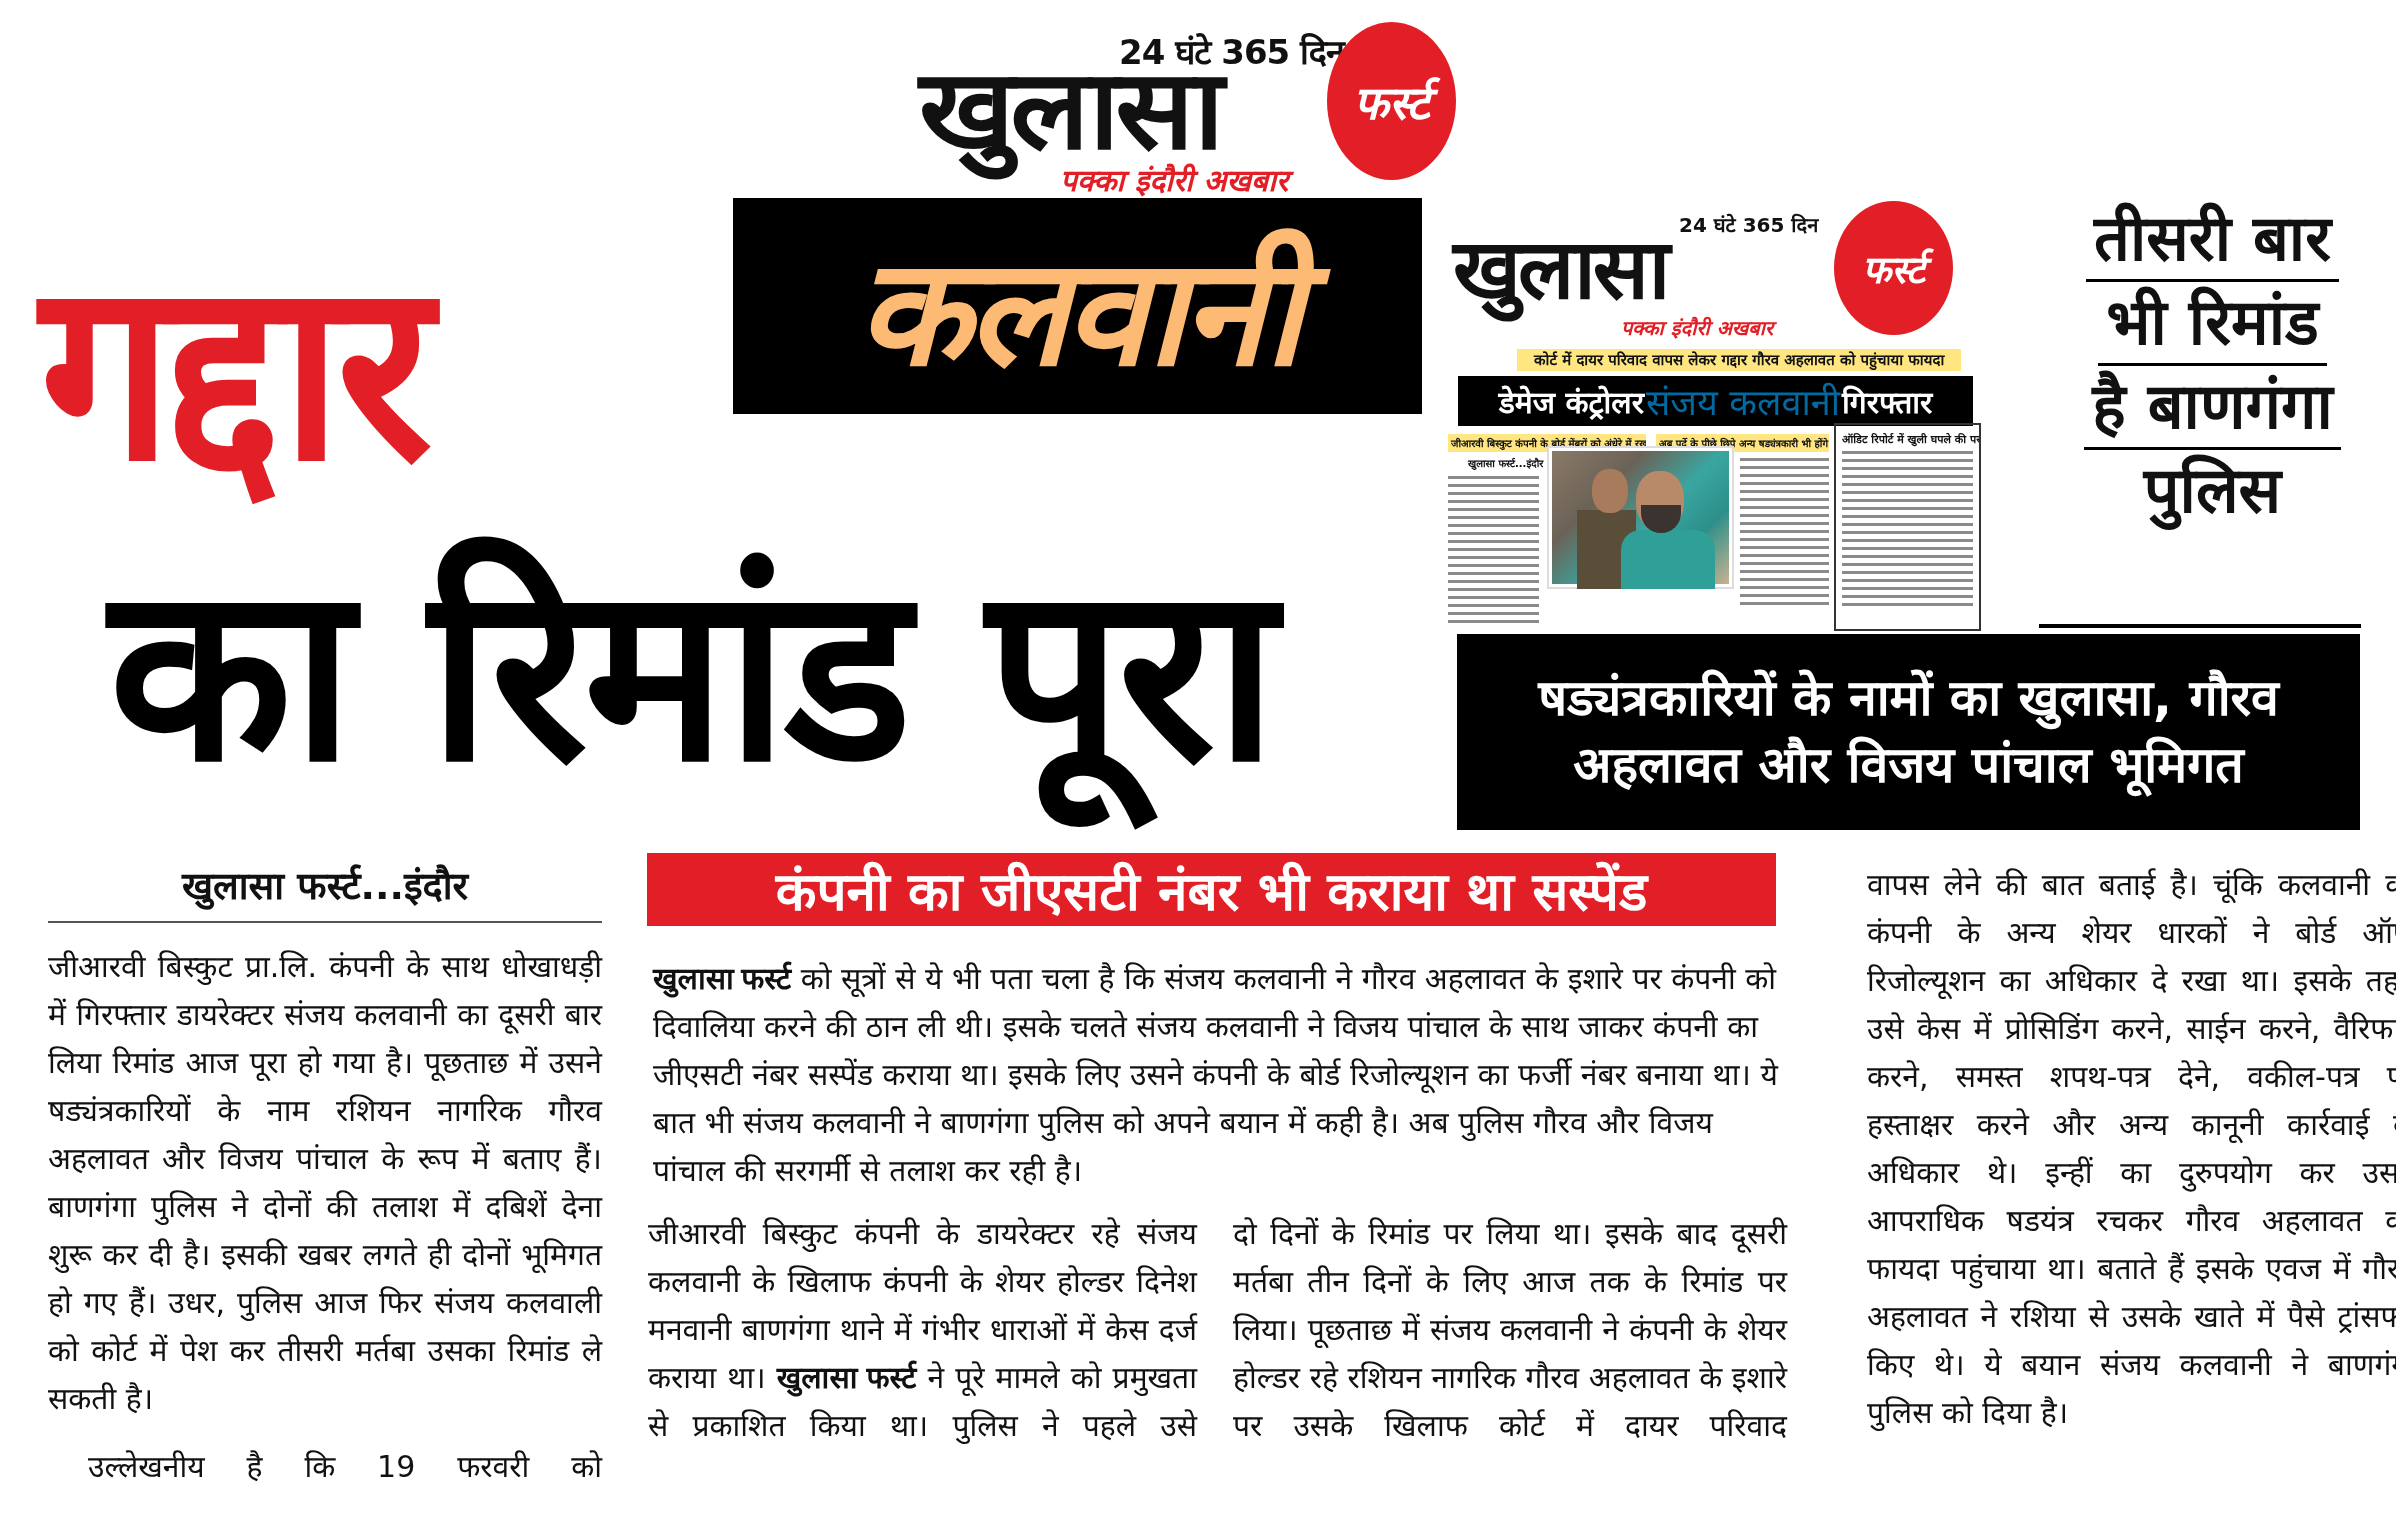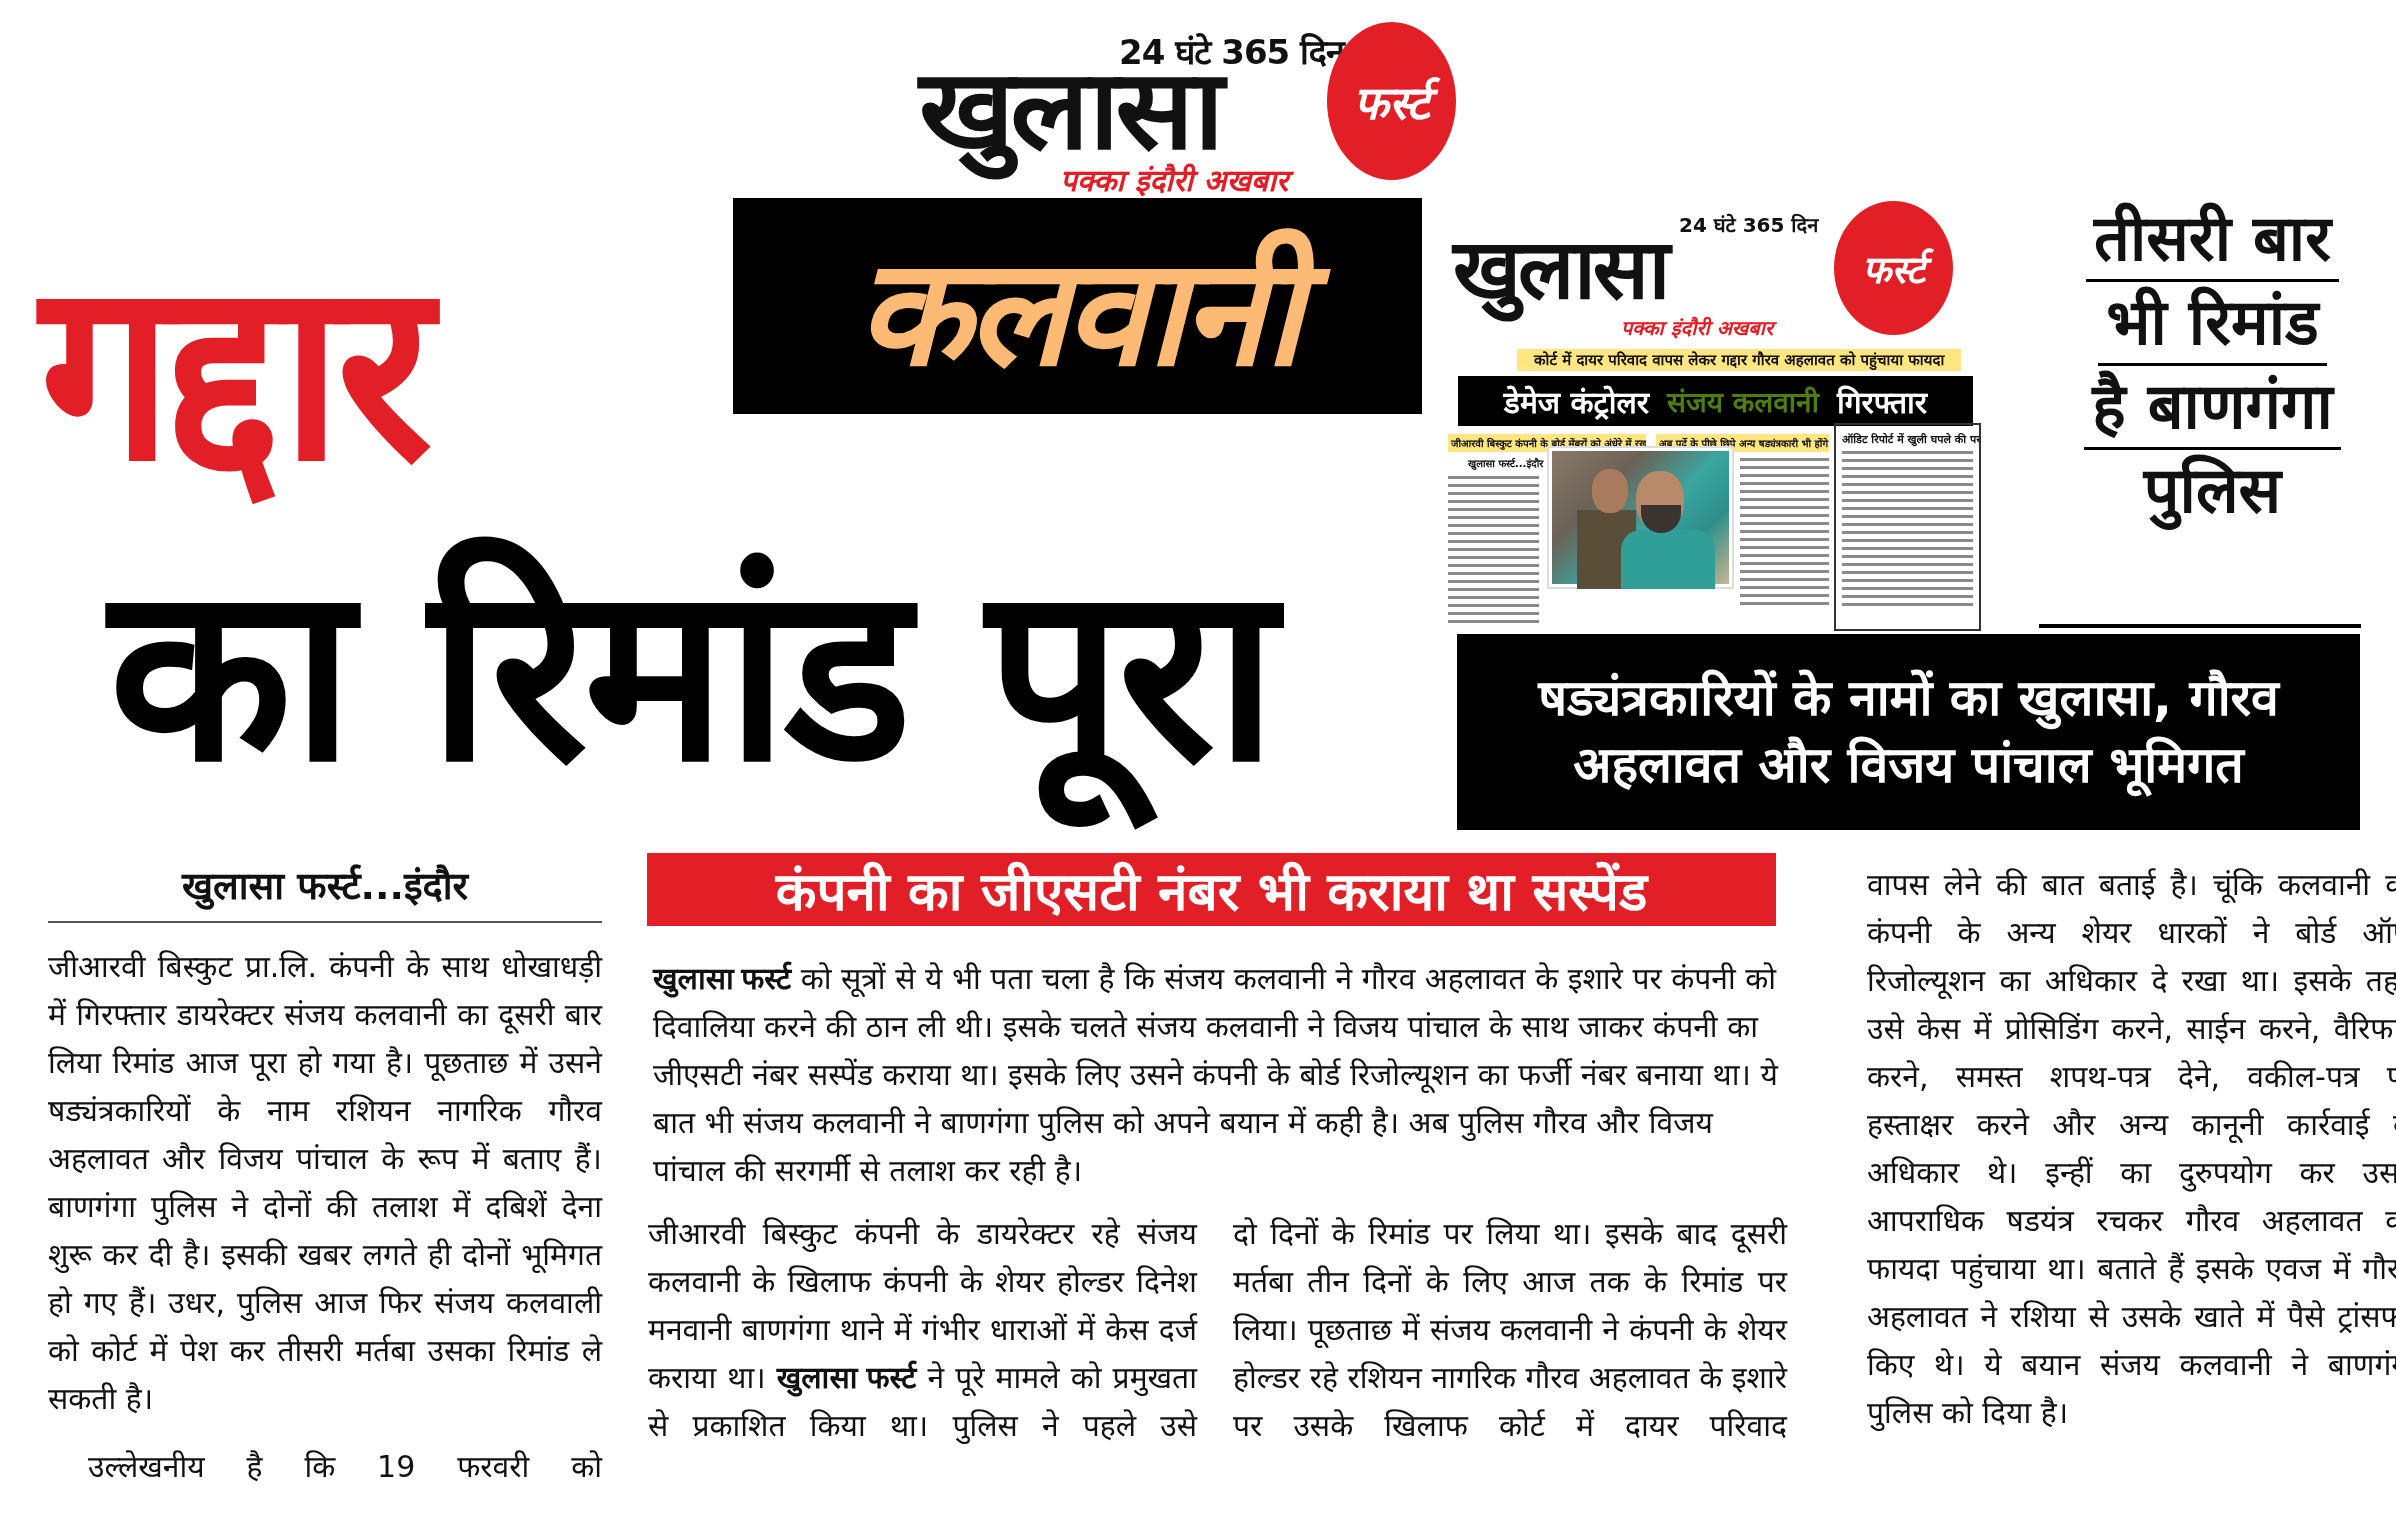--- a/index.html
+++ b/index.html
@@ -23,23 +23,23 @@
   .hl-line2 { left: 109px; top: 525px; width: 1317px; height: 327px; font-weight: 900; font-size: 243px; line-height: 297px; color: #000; letter-spacing: -4px; white-space: nowrap; transform: scaleX(0.98); transform-origin: left; }
 
   
   .thumb { left: 1438px; top: 193px; width: 564px; height: 455px; background: #fff; }
   .thumb-mh-tagline { position: absolute; left: 241px; top: 18px; font-weight: 900; font-size: 20px; color: #111; }
   .thumb-mh-name { position: absolute; left: 15px; top: 35px; font-weight: 900; font-size: 83px; line-height: 1; letter-spacing: -3px; color: #111; }
   .thumb-mh-sub { position: absolute; left: 183px; top: 121px; font-weight: 700; font-style: italic; font-size: 20px; color: #e21f26; }
   .thumb-circle { position: absolute; left: 396px; top: 8px; width: 119px; height: 134px; border-radius: 50%; background: #e21f26; display:flex; align-items:center; justify-content:center; }
   .thumb-circle span { color: #fff; font-size: 38px; font-weight: 700; font-style: italic; }
   .thumb-kicker { position: absolute; left: 79px; top: 156px; height: 22px; padding: 0 17px; background: #ffe680; font-size: 15px; font-weight: 700; color: #111; white-space: nowrap; }
-  .thumb-banner { position: absolute; left: 20px; top: 183px; width: 515px; height: 50px; background: #000; display: flex; align-items: center; justify-content: center; gap: 18px; white-space: nowrap; }
+  .thumb-banner { position: absolute; left: 20px; top: 183px; width: 515px; height: 50px; background: #000; display: flex; align-items: center; justify-content: center; gap: 2px; white-space: nowrap; }
   .thumb-banner .w { color: #fff; font-weight: 900; font-size: 30px; }
-  .thumb-banner .r { color: #4d7c0f; font-weight: 700; font-size: 28px; }
+  .thumb-banner .r { color: #0369a1; font-weight: 400; font-size: 36px; }
   .thumb-col { position: absolute; top: 241px; height: 198px; overflow: hidden; }
   .thumb-col .kick { background: #ffe680; font-size: 10px; font-weight: 700; padding: 2px 3px; white-space: nowrap; }
   .thumb-col .lines { margin-top: 6px; }
   .thumb-col .ln { height: 3px; background: #8a8a8a; margin: 5px 0; }
   .thumb-photo { position: absolute; left: 111px; top: 255px; width: 183px; height: 139px; background: linear-gradient(135deg, #8a7a68 0%, #6b6257 30%, #3aa6a0 55%, #2d8f8a 75%, #c9b38f 100%); border: 3px solid #fff; box-shadow: 0 0 0 2px #ddd; }
   .thumb-photo .face { position:absolute; left: 84px; top: 20px; width: 48px; height: 59px; border-radius: 45%; background: #b98a6a; }
   .thumb-photo .beard { position:absolute; left: 89px; top: 54px; width: 40px; height: 28px; border-radius: 0 0 20px 20px; background: #3a3330; }
   .thumb-photo .cop { position:absolute; left: 40px; top: 18px; width: 36px; height: 44px; border-radius: 45%; background: #a87b5c; }
   .thumb-photo .copbody { position:absolute; left: 25px; top: 59px; width: 59px; height: 79px; background: #5b4e38; }
   .thumb-photo .shirt { position:absolute; left: 69px; top: 79px; width: 94px; height: 59px; background: #2f9f98; border-radius: 20px 20px 0 0; }

